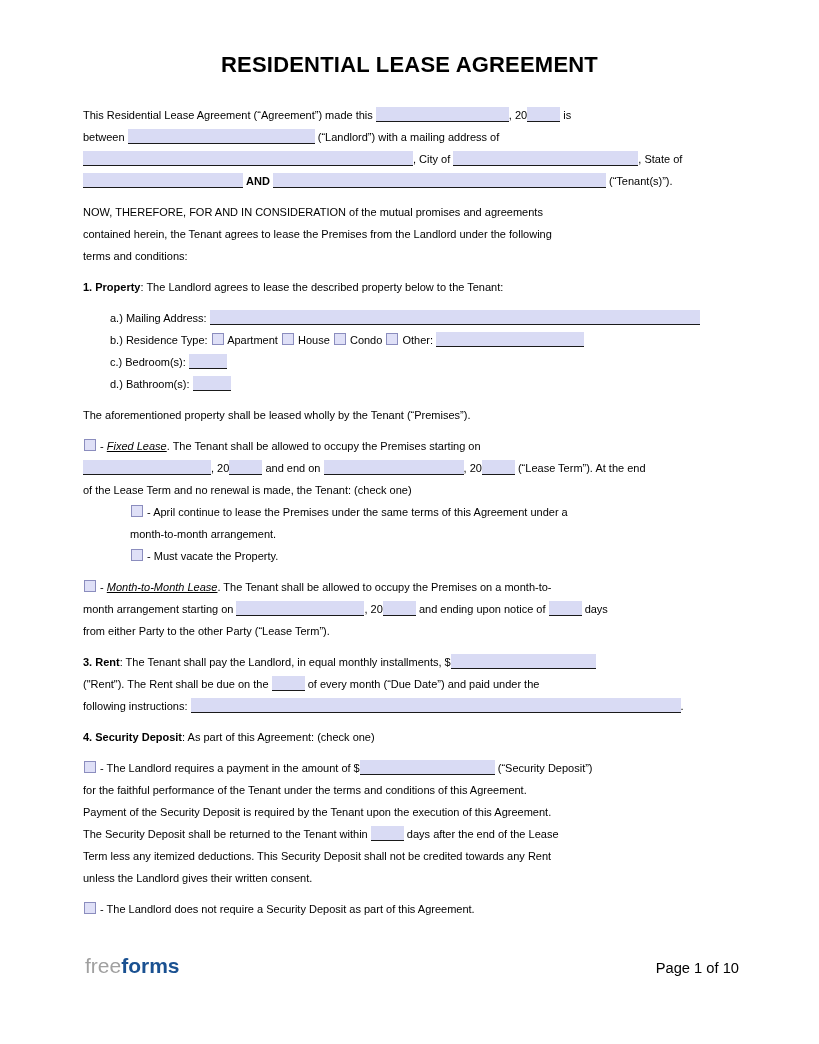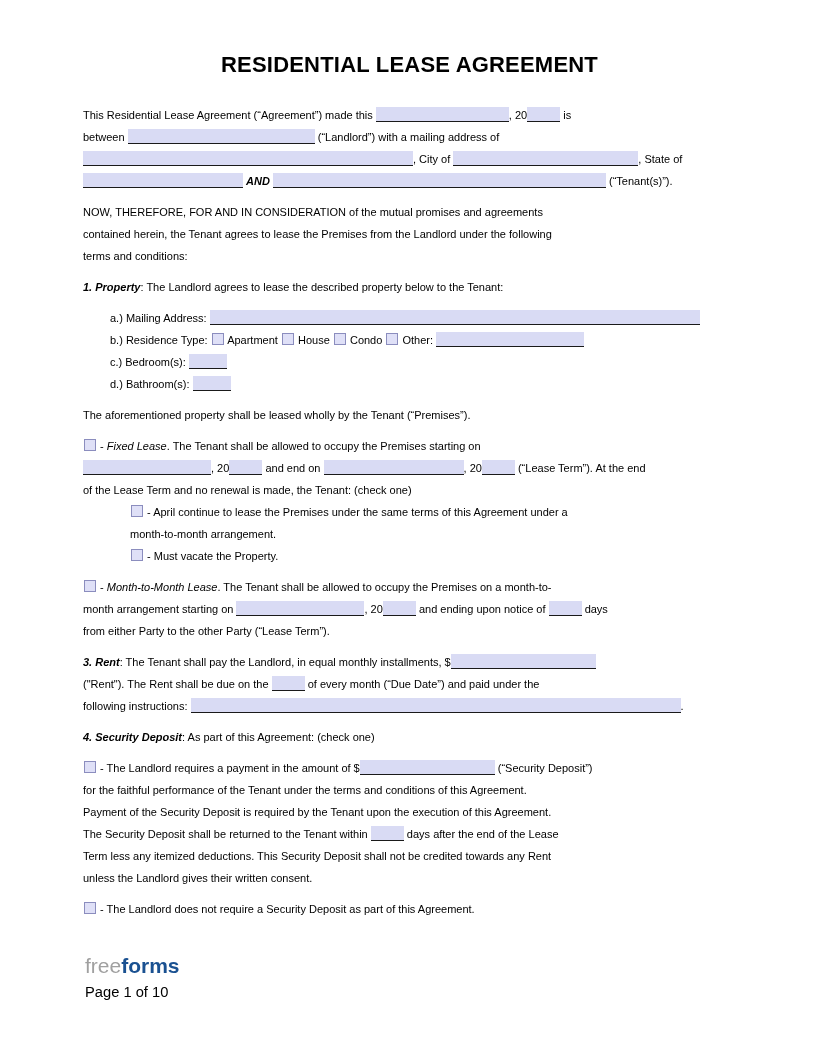--- a/index.html
+++ b/index.html
@@ -24,26 +24,26 @@
     display:inline-block;height:14px;vertical-align:-3px;
     background:var(--field-fill,#d9dbf4);
     border-bottom:1.5px solid #1a1a1a;
   }
   .checkbox{
     display:inline-block;width:10px;height:10px;vertical-align:-1px;
     background:var(--checkbox-fill,#dfe0f7);
     border:1px solid var(--checkbox-border,#8b8dbe);
     margin:0 1px;
   }
-  .bold{font-weight:bold;font-style:italic;}
+  .bold{font-weight:bold;}
   .italic{font-style:italic;}
-  .underline{margin-top:31px;}
+  .underline{text-decoration:underline;margin-top:31px;}
   .footer{
     position:absolute;left:85px;right:80px;top:954px;
-    display:flex;justify-content:space-between;align-items:baseline;flex-direction:column;
+    display:flex;justify-content:space-between;align-items:baseline;
   }
   .logo{font-size:21px;line-height:24px;}
   .logo .free{color:var(--logo-gray,#a0a0a0);font-weight:500;}
   .logo .forms{color:var(--logo-blue,#1a5191);font-weight:700;}
   .page-number{font-size:14.7px;color:#000;padding-top:6px;}
 </style>
 </head>
 <body>
 
 <div class="page">

